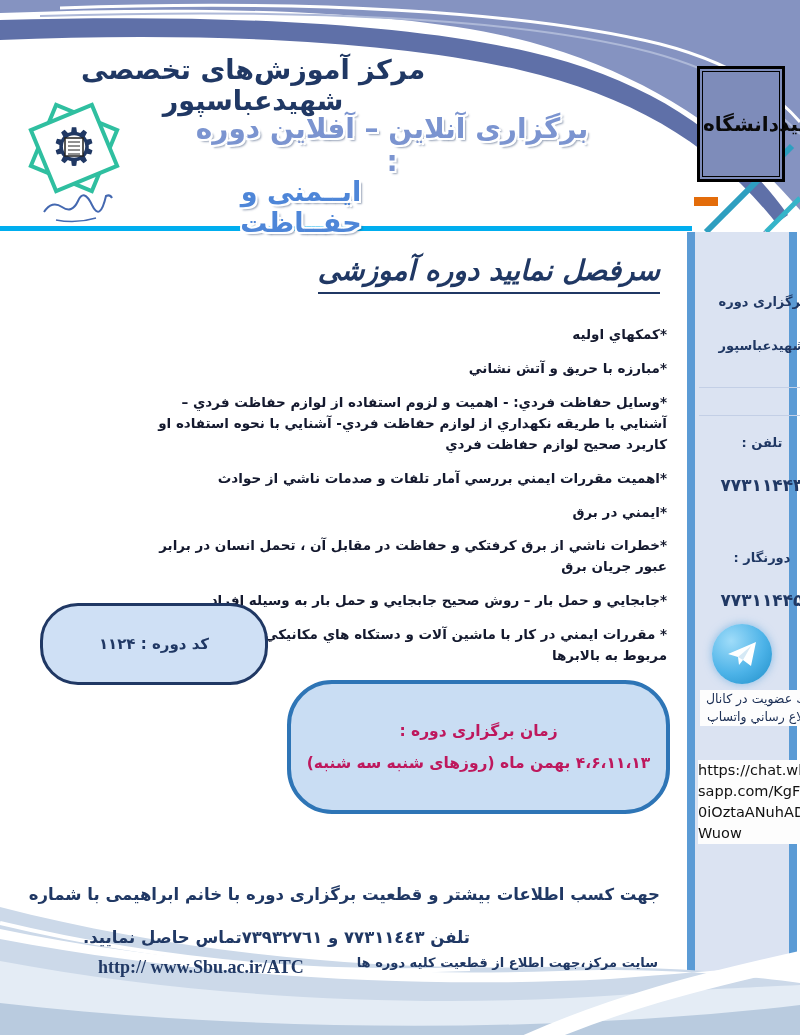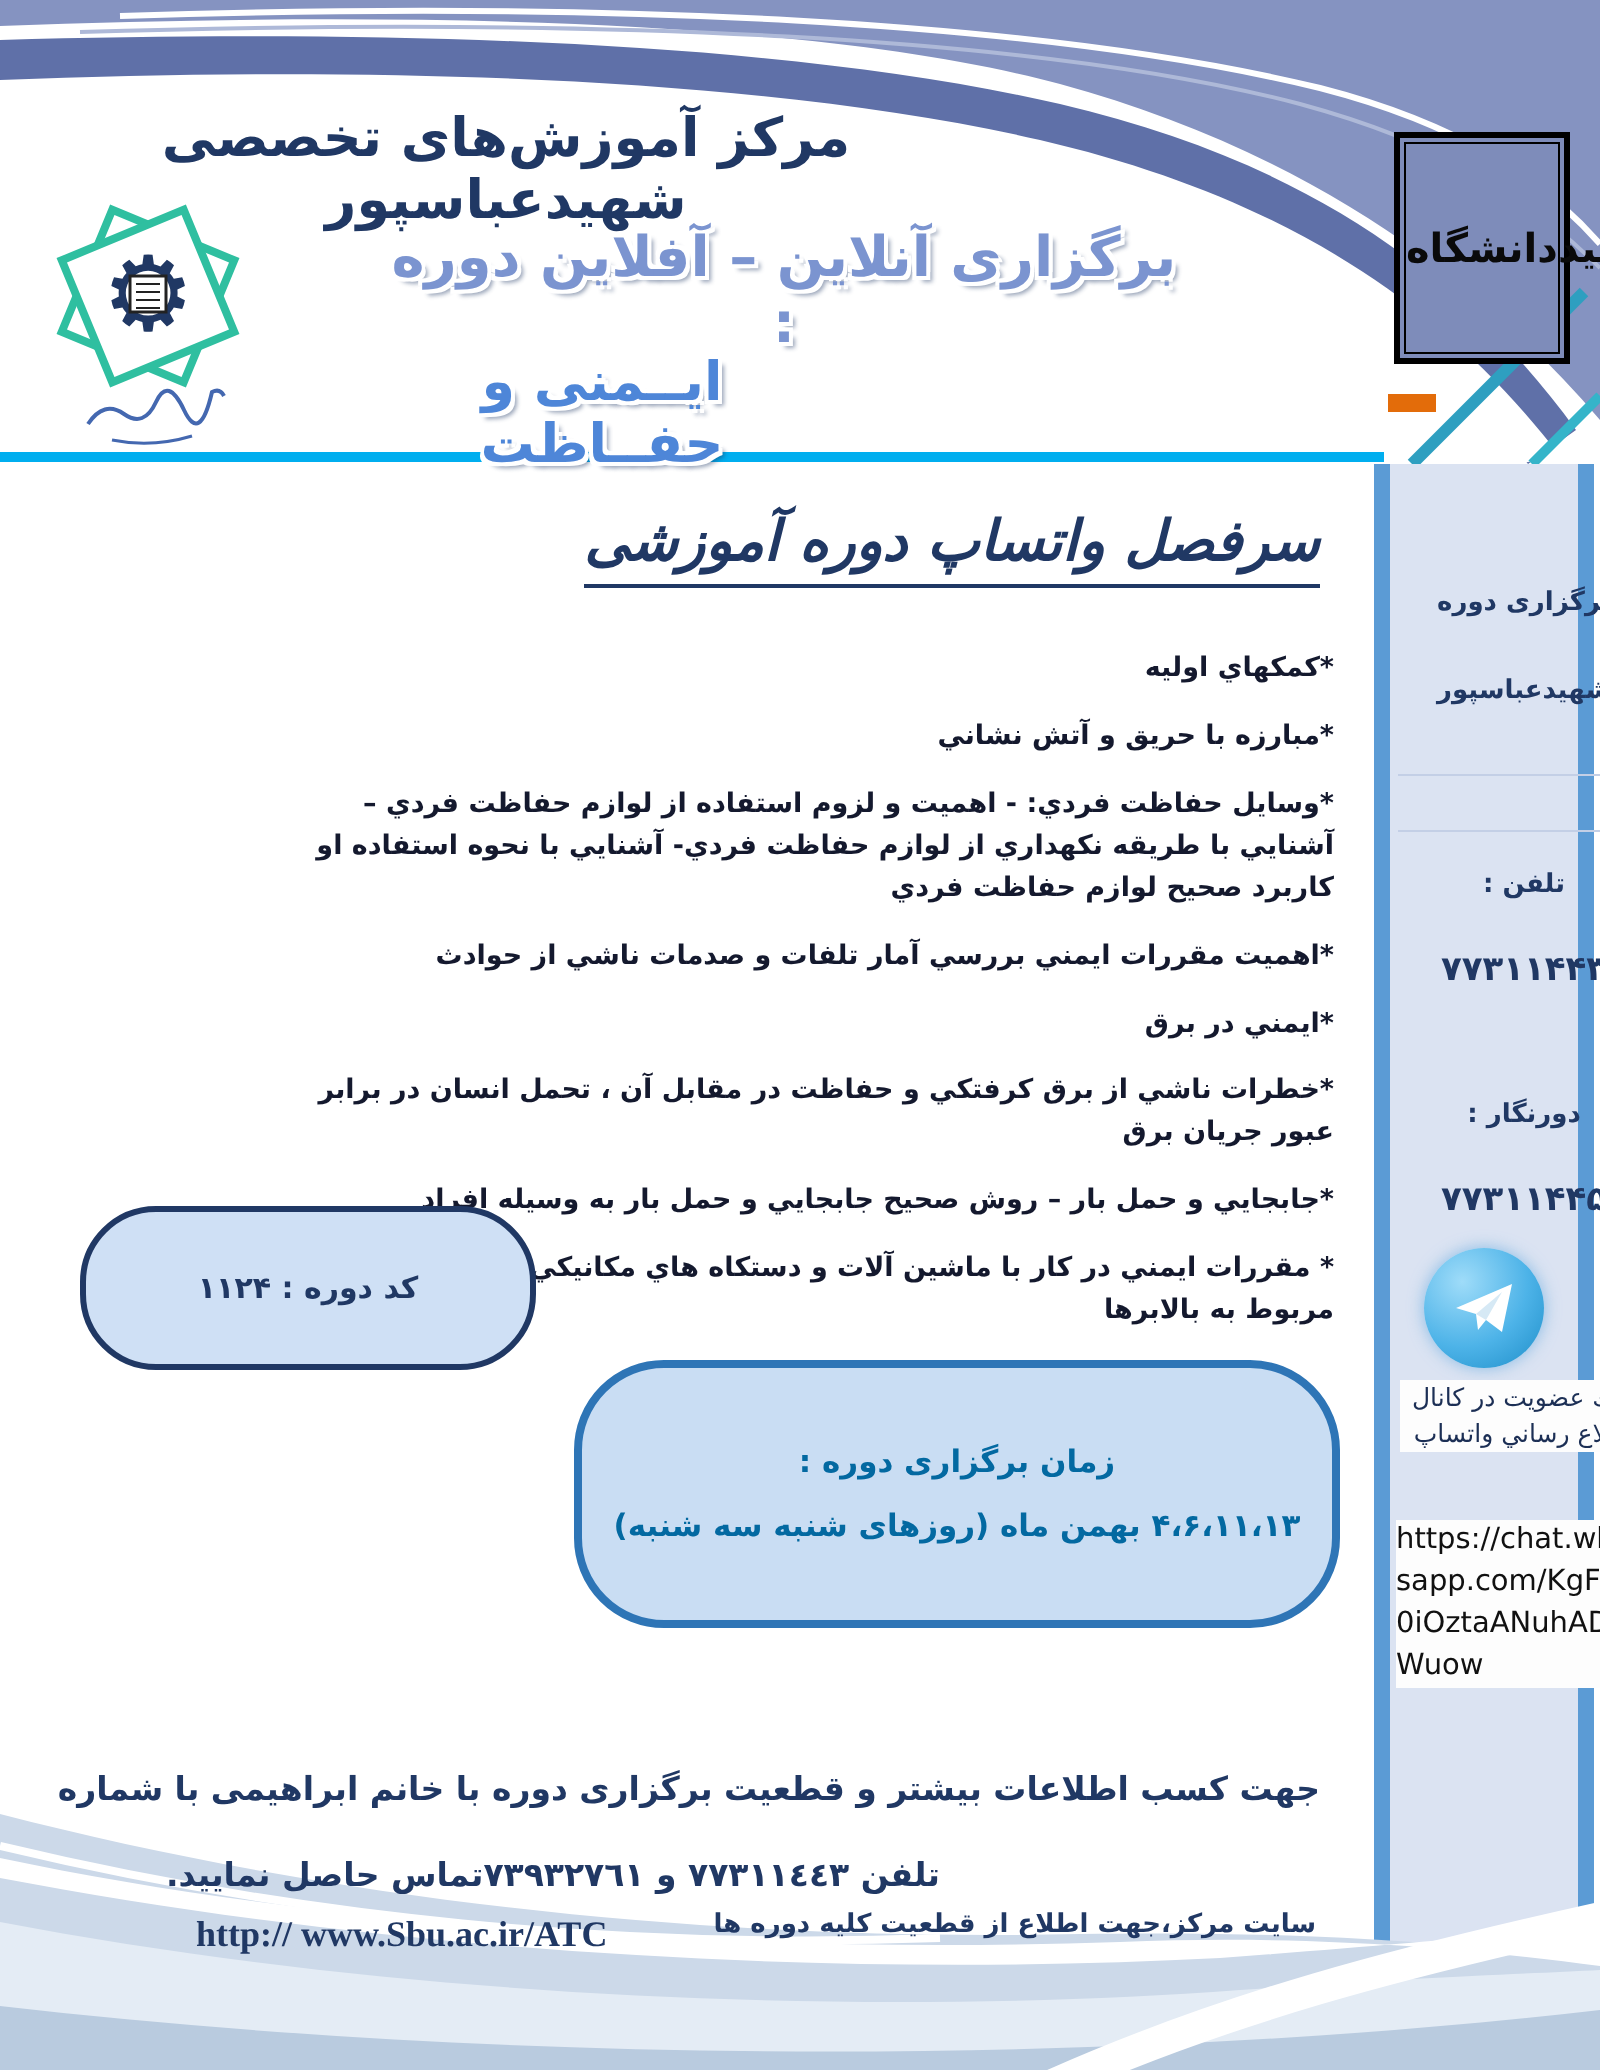--- a/index.html
+++ b/index.html
@@ -36,21 +36,21 @@
     text-align:right;color:#14192e;font-size:13.5px;font-weight:700;line-height:1.55;}
   .bullets .b{margin-bottom:13px;}
   
   .code-oval{position:absolute;top:603px;left:40px;width:222px;height:76px;z-index:5;
     background:#cfe0f5;border:3px solid #203864;border-radius:38px;
     display:flex;align-items:center;justify-content:center;direction:rtl;
     font-size:15px;font-weight:700;color:#203864;}
   .sched-box{position:absolute;top:680px;left:287px;width:375px;height:126px;z-index:5;
     background:#c9ddf3;border:4px solid #2e75b6;border-radius:45px;
     display:flex;flex-direction:column;align-items:center;justify-content:center;gap:14px;
-    direction:rtl;font-size:15.5px;font-weight:700;color:#0369a1;}
+    direction:rtl;font-size:15.5px;font-weight:700;color:#be185d;}
   
   .sidebar{position:absolute;top:232px;left:687px;width:110px;height:756px;z-index:2;
     background:#dbe3f2;border-left:8px solid #5b9bd5;border-right:8px solid #5b9bd5;
     box-sizing:border-box;color:#203864;}
   .sb-inner{position:relative;width:100%;height:100%;text-align:center;direction:rtl;padding-left:40px;}
   .sb-label{font-size:13px;font-weight:700;}
   .sb-l1{position:absolute;top:62px;width:100%;}
   .sb-l2{position:absolute;top:106px;width:100%;margin-left:26px;}
   .sb-rule{position:absolute;left:4px;right:4px;height:1px;background:#c3cfe6;}
   .sb-num{position:absolute;width:100%;font-size:17px;font-weight:700;letter-spacing:1px;direction:ltr;}
@@ -121,21 +121,21 @@
       <span>بهشتی</span>
       <span class="yr">۱۳۳۸</span>
     </div>
   </div>
 
   <div class="org-title">مرکز آموزش‌های تخصصی شهیدعباسپور</div>
   <div class="hdr-sub">برگزاری آنلاین – آفلاین دوره :</div>
   <div class="course-name">ایــمنی و حفــاظت</div>
   <div class="cyan-bar"></div>
 
-  <div class="section-title">سرفصل واتساپ دوره آموزشی</div>
+  <div class="section-title">سرفصل نمایید دوره آموزشی</div>
   <div class="bullets">
     <div class="b">*کمکهاي اوليه</div>
     <div class="b">*مبارزه با حريق و آتش نشاني</div>
     <div class="b">*وسايل حفاظت فردي: - اهميت و لزوم استفاده از لوازم حفاظت فردي – آشنايي با طريقه نكهداري از لوازم حفاظت فردي- آشنايي با نحوه استفاده او كاربرد صحيح لوازم حفاظت فردي</div>
     <div class="b">*اهميت مقررات ايمني بررسي آمار تلفات و صدمات ناشي از حوادث</div>
     <div class="b">*ايمني در برق</div>
     <div class="b">*خطرات ناشي از برق كرفتكي و حفاظت در مقابل آن ، تحمل انسان در برابر عبور جريان برق</div>
     <div class="b">*جابجايي و حمل بار – روش صحيح جابجايي و حمل بار به وسيله افراد</div>
     <div class="b">* مقررات ايمني در كار با ماشين آلات و دستكاه هاي مكانيكي مقررات ايمني مربوط به بالابرها</div>
   </div>

